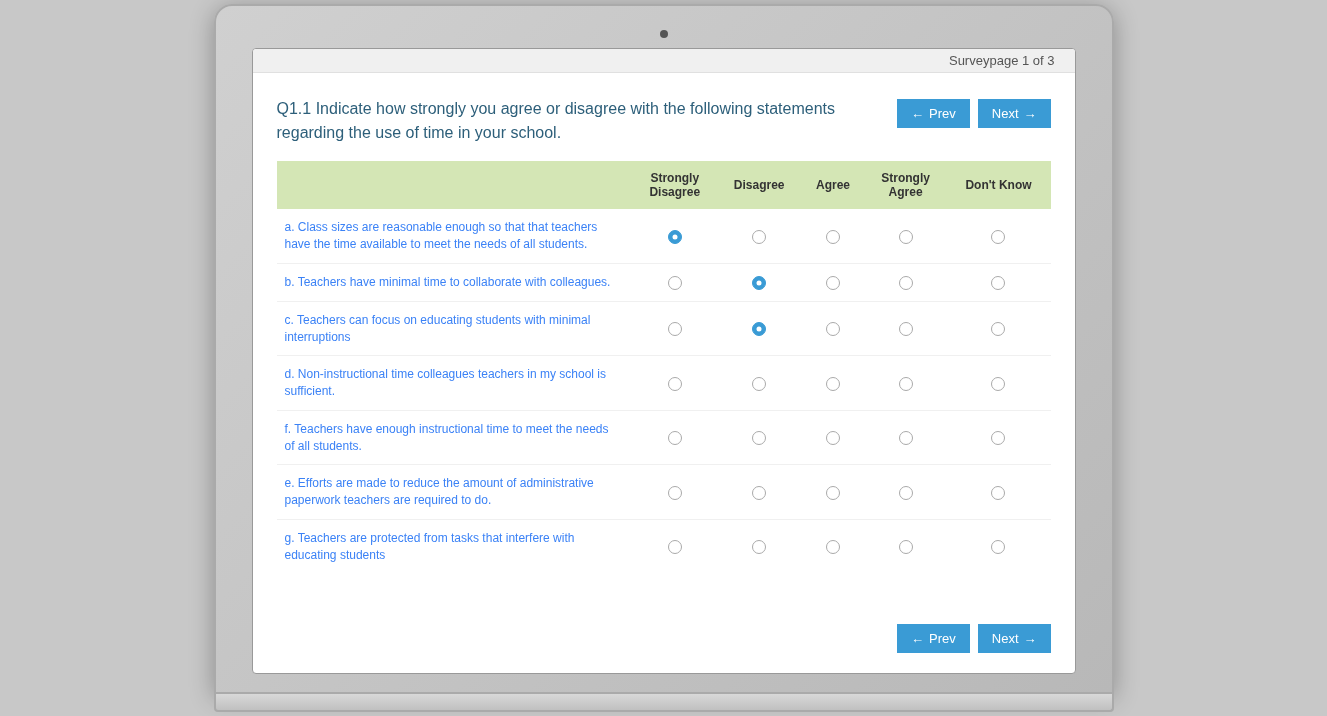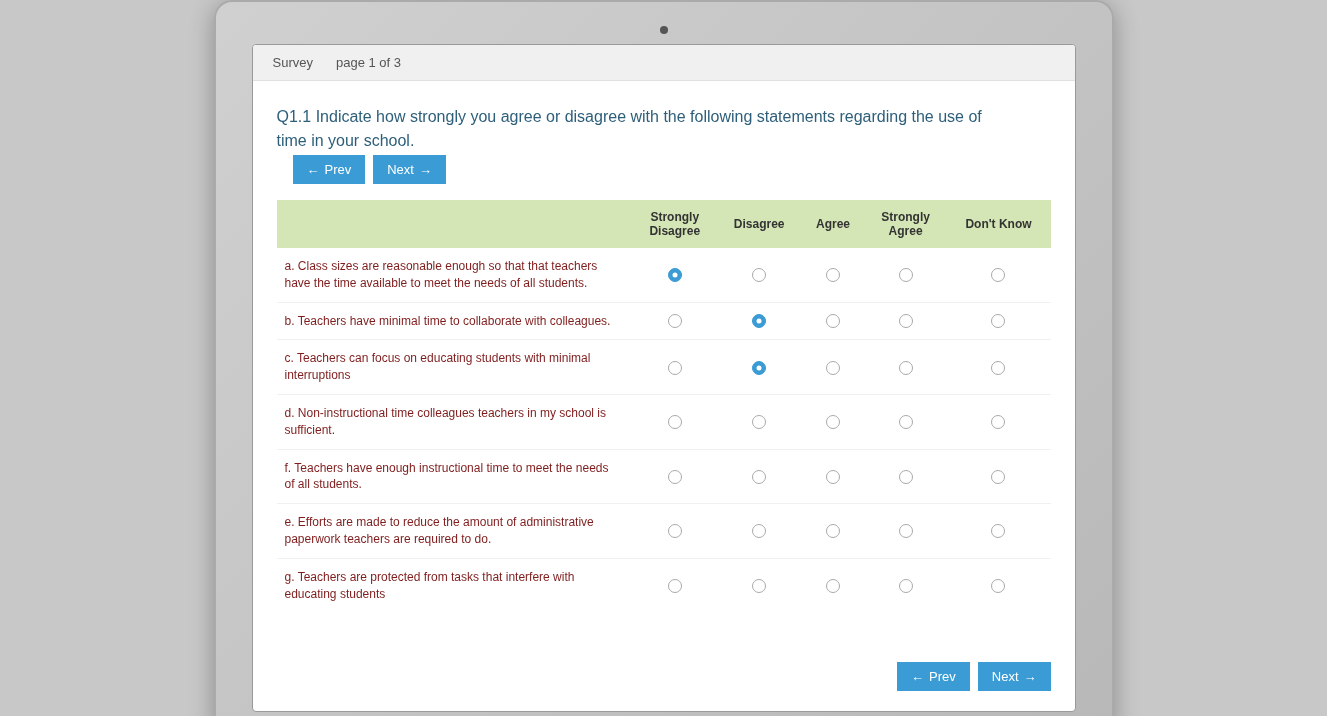--- a/index.html
+++ b/index.html
@@ -45,53 +45,51 @@
       background: linear-gradient(180deg, #d8d8d8 0%, #c0c0c0 100%);
       height: 18px;
       border-radius: 0 0 4px 4px;
       border: 2px solid #aaa;
       border-top: none;
     }
 
     
     .survey-header {
       background: #f0f0f0;
-      padding: 10px 20px;
-      display: flex;
-      justify-content: flex-start;
+      padding: 4px 20px;
+      display: flex;
+      justify-content: flex-end;
       align-items: center;
       border-bottom: 1px solid #e0e0e0;
     }
 
     .survey-header-title {
       font-size: 13px;
       color: #555;
     }
 
     .survey-header-page {
       font-size: 13px;
       color: #555;
-      margin-left: 23px;
     }
 
     .survey-body {
       padding: 24px 24px 20px 24px;
       background: #fff;
     }
 
     .question-block {
       margin-bottom: 18px;
     }
 
     .question-title-row {
       display: flex;
       justify-content: center;
       align-items: flex-start;
       margin-bottom: 16px;
-      flex-direction: column;
     }
 
     .question-title {
       font-size: 16px;
       color: #2d5f7a;
       font-weight: 500;
       max-width: 720px;
       line-height: 1.5;
     }
 
@@ -148,21 +146,21 @@
     }
 
     .survey-table tbody tr:last-child {
       border-bottom: none;
     }
 
     .survey-table tbody td {
       padding: 10px 8px;
       text-align: center;
       vertical-align: middle;
-      color: #7f1d1d;
+      color: #3b82f6;
       font-size: 12px;
       line-height: 1.4;
     }
 
     .survey-table tbody td:first-child {
       text-align: left;
       padding-right: 16px;
     }
 
     .radio-circle {

